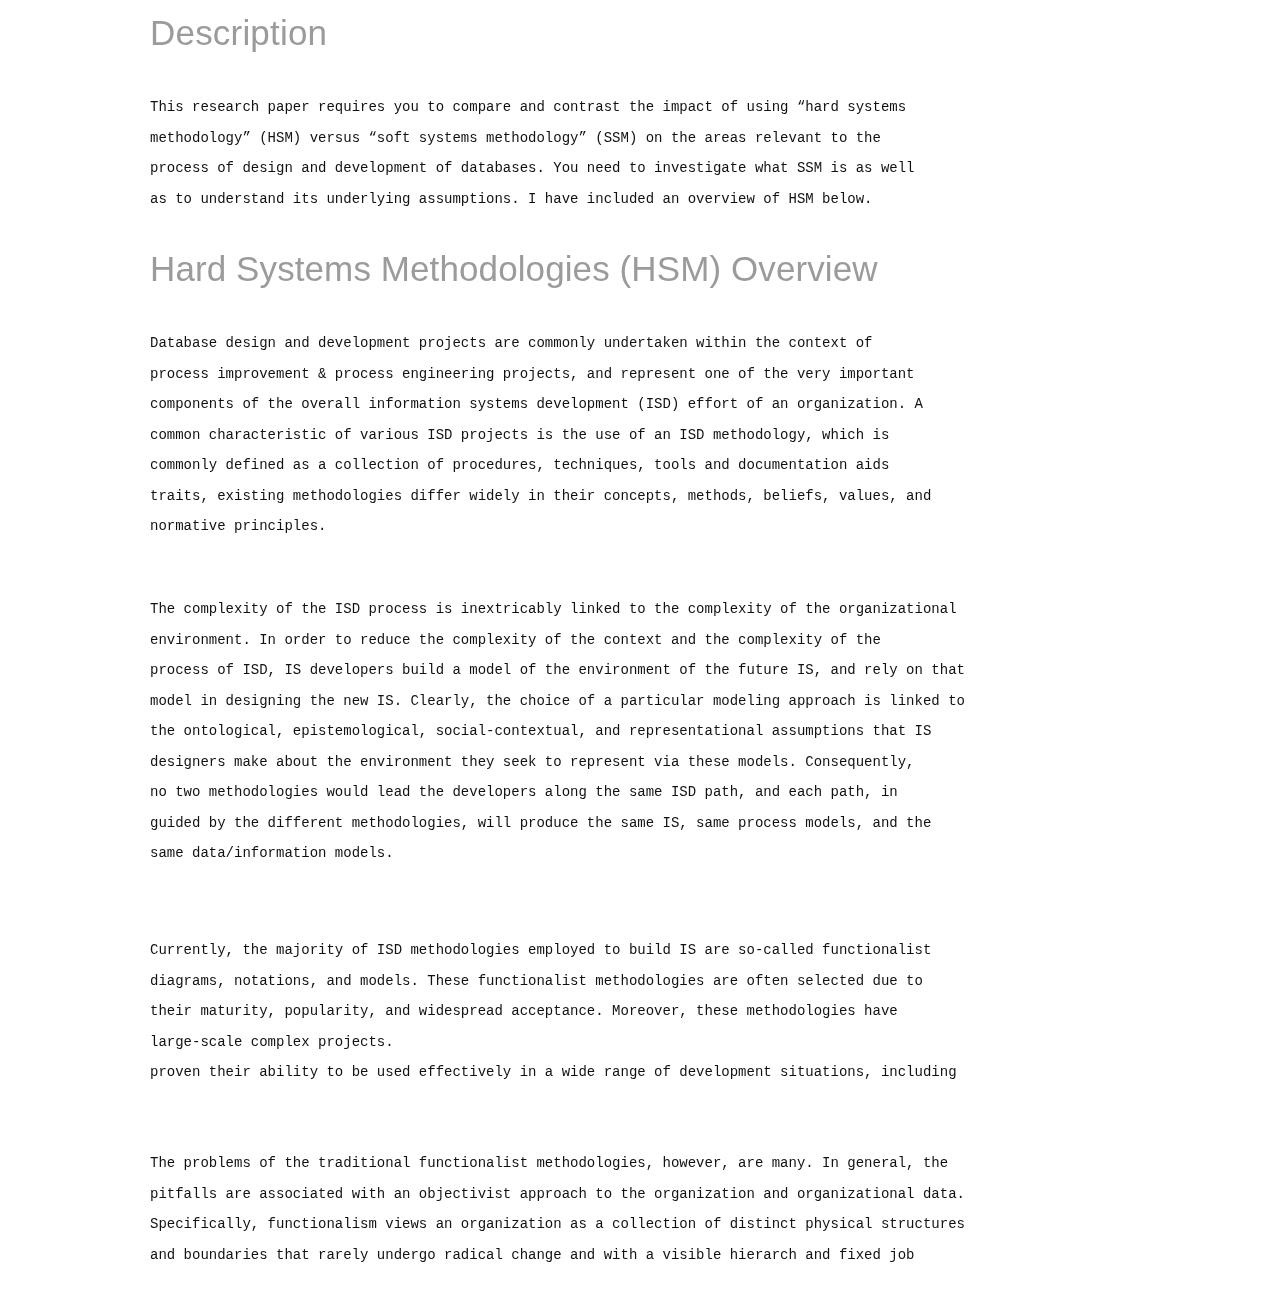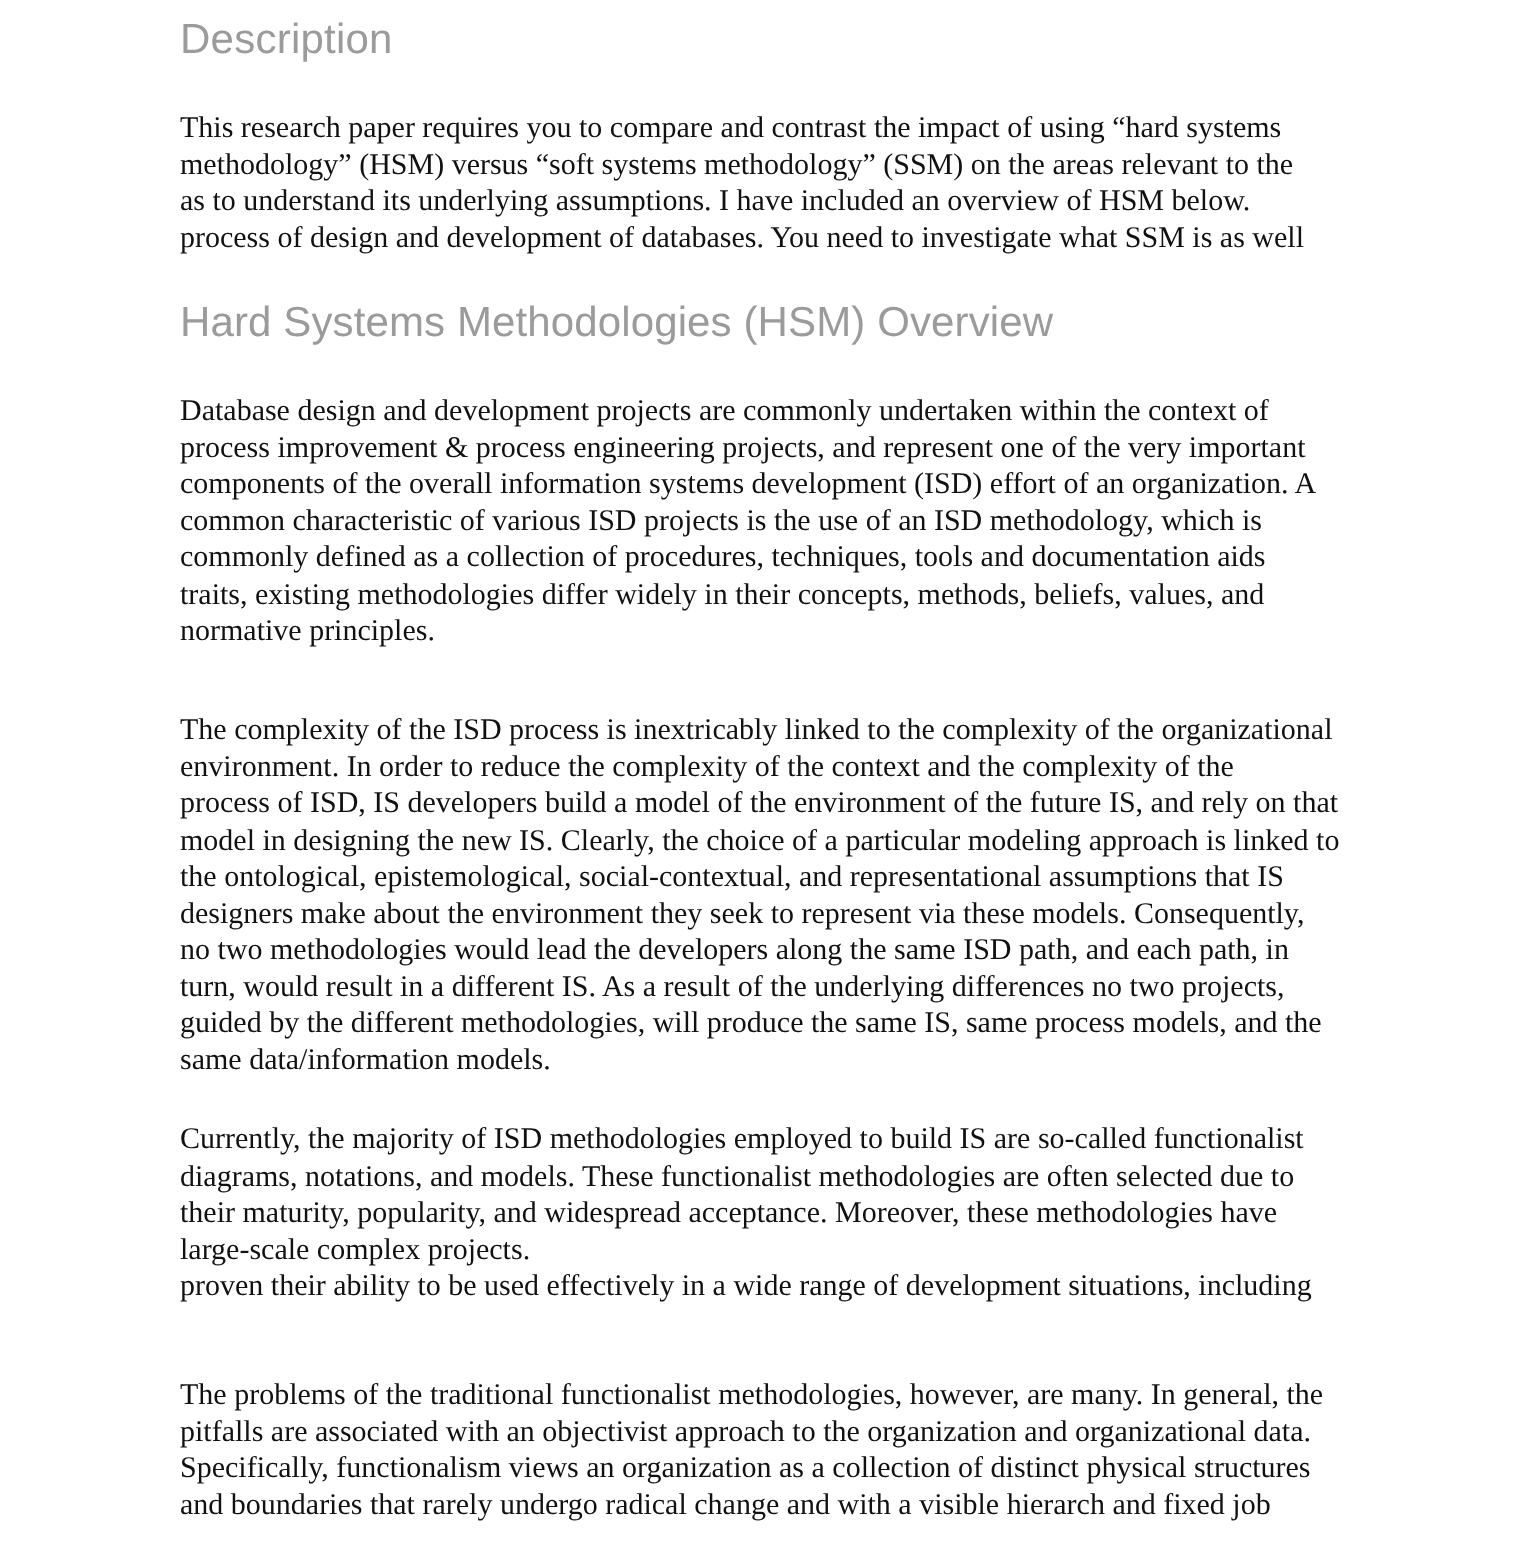--- a/index.html
+++ b/index.html
@@ -42,43 +42,43 @@
     }
     .para {
       position: absolute;
       left: 0;
       margin: 0;
     }
     .line {
       display: block;
       height: 30.5px;
       line-height: 30.5px;
-      font-family: Liberation Serif, serif;
-      font-size: 25px;
+      font-family: Liberation Mono, monospace;
+      font-size: 14px;
       color: #111111;
       white-space: nowrap;
     }
     #para-desc { top: 92px; }
     #para-1 { top: 328px; }
     #para-2 { top: 577px; margin-top: 17px; }
     #para-3 { top: 935px; }
     #para-4 { top: 1148px; }
   </style>
 </head>
 <body>
 
 <div class="page">
 
   <h1 class="heading heading-1">Description</h1>
 
   <div class="para" id="para-desc">
     <span class="line">This research paper requires you to compare and contrast the impact of using “hard systems</span>
     <span class="line">methodology” (HSM) versus “soft systems methodology” (SSM) on the areas relevant to the</span>
+    <span class="line">process of design and development of databases. You need to investigate what SSM is as well</span>
     <span class="line">as to understand its underlying assumptions. I have included an overview of HSM below.</span>
-    <span class="line">process of design and development of databases. You need to investigate what SSM is as well</span>
   </div>
 
   <h2 class="heading heading-2">Hard Systems Methodologies (HSM) Overview</h2>
 
   <div class="para" id="para-1">
     <span class="line">Database design and development projects are commonly undertaken within the context of</span>
     <span class="line">process improvement &amp; process engineering projects, and represent one of the very important</span>
     <span class="line">components of the overall information systems development (ISD) effort of an organization. A</span>
     <span class="line">common characteristic of various ISD projects is the use of an ISD methodology, which is</span>
     <span class="line">commonly defined as a collection of procedures, techniques, tools and documentation aids</span>
@@ -87,21 +87,20 @@
   </div>
 
   <div class="para" id="para-2">
     <span class="line">The complexity of the ISD process is inextricably linked to the complexity of the organizational</span>
     <span class="line">environment. In order to reduce the complexity of the context and the complexity of the</span>
     <span class="line">process of ISD, IS developers build a model of the environment of the future IS, and rely on that</span>
     <span class="line">model in designing the new IS. Clearly, the choice of a particular modeling approach is linked to</span>
     <span class="line">the ontological, epistemological, social-contextual, and representational assumptions that IS</span>
     <span class="line">designers make about the environment they seek to represent via these models. Consequently,</span>
     <span class="line">no two methodologies would lead the developers along the same ISD path, and each path, in</span>
-    <span class="line">turn, would result in a different IS. As a result of the underlying differences no two projects,</span>
     <span class="line">guided by the different methodologies, will produce the same IS, same process models, and the</span>
     <span class="line">same data/information models.</span>
   </div>
 
   <div class="para" id="para-3">
     <span class="line">Currently, the majority of ISD methodologies employed to build IS are so-called functionalist</span>
     <span class="line">diagrams, notations, and models. These functionalist methodologies are often selected due to</span>
     <span class="line">their maturity, popularity, and widespread acceptance. Moreover, these methodologies have</span>
     <span class="line">large-scale complex projects.</span>
     <span class="line">proven their ability to be used effectively in a wide range of development situations, including</span>

